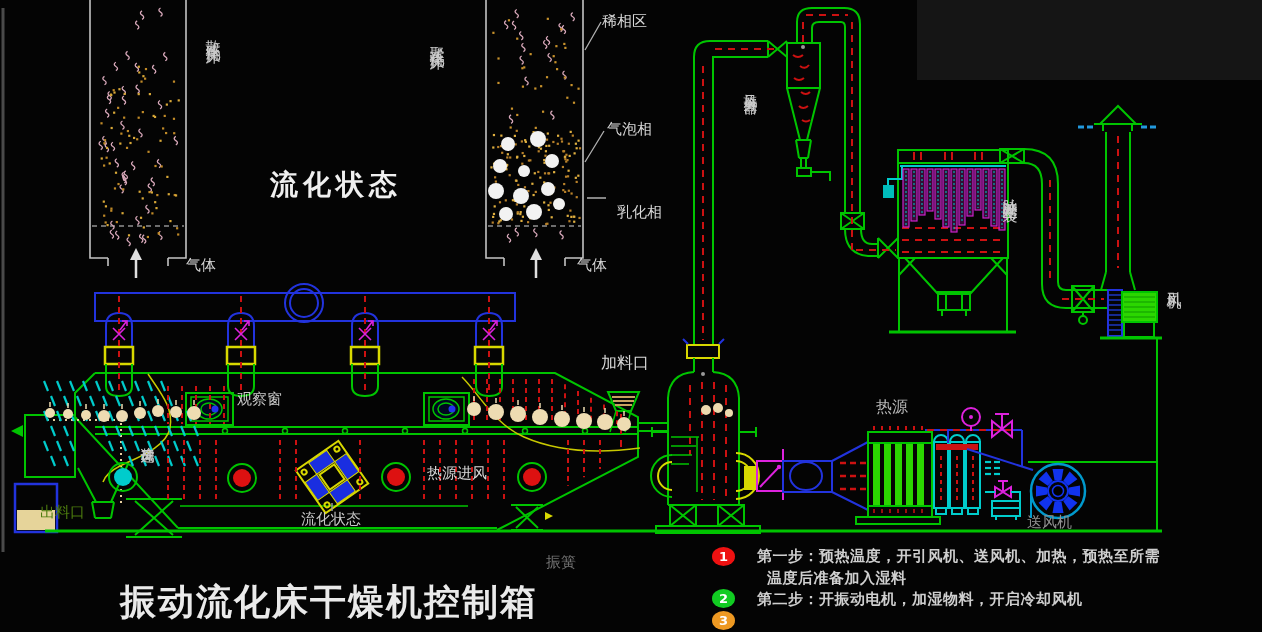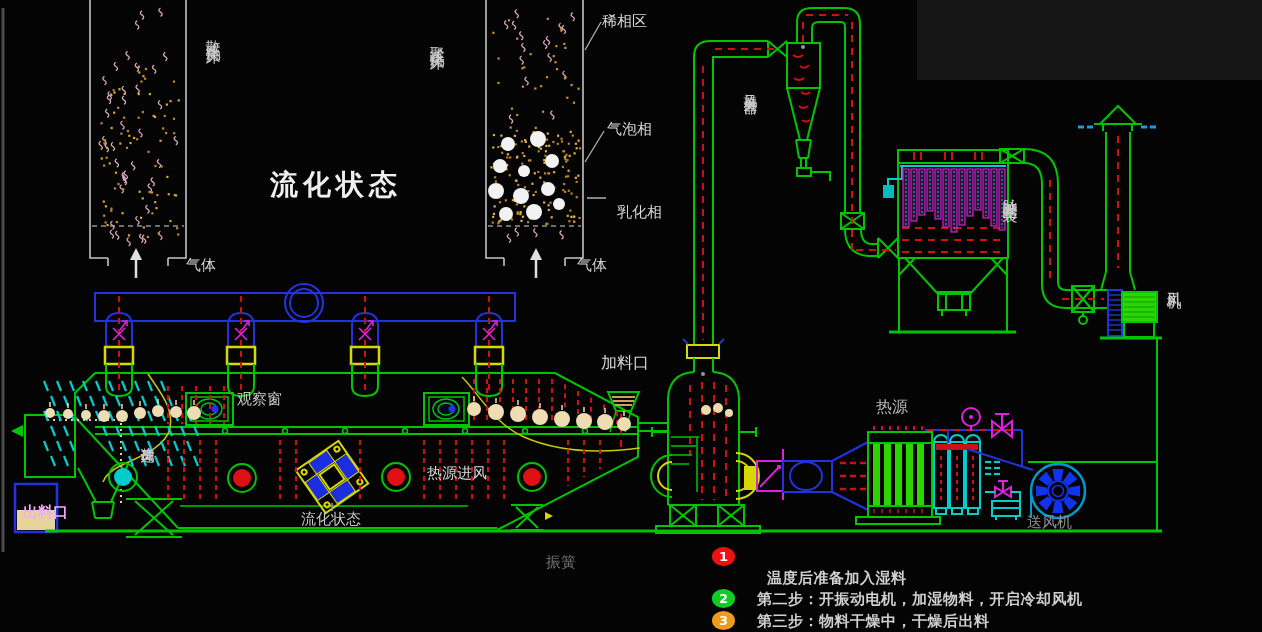--- a/index.html
+++ b/index.html
@@ -889,25 +889,26 @@
 <div class="lbl" style="left:610px;top:204px;margin-left:7px;">乳化相</div>
 <div class="vlbl" style="left:744px;top:82px;font-size:14px;letter-spacing:2px;">旋风分离器</div>
 <div class="vlbl" style="left:1002px;top:186px;font-size:15px;letter-spacing:2px;">脉冲除尘布袋</div>
 <div class="vlbl" style="left:1166px;top:280px;font-size:15px;letter-spacing:1px;">引风机</div>
 <div class="lbl" style="left:601px;top:354px;font-size:16px;">加料口</div>
 <div class="lbl" style="left:237px;top:391px;color:#c8c8c8;">观察窗</div>
 <div class="vlbl" style="left:141px;top:436px;font-size:14px;letter-spacing:1px;">冷却进风</div>
 <div class="lbl" style="left:427px;top:465px;">热源进风</div>
 <div class="lbl" style="left:301px;top:511px;color:#c8c8c8;">流化状态</div>
 <div class="lbl" style="left:546px;top:510px;color:#737373;margin-top:44px;">振簧</div>
-<div class="lbl" style="left:23px;top:504px;color:#f0abfc;font-weight:bold;">出料口</div>
+<div class="lbl" style="left:40px;top:504px;color:#4d7c0f;">出料口</div>
 <div class="lbl" style="left:876px;top:398px;font-size:16px;color:#b8b8b8;">热源</div>
 <div class="lbl" style="left:1027px;top:514px;color:#909090;">送风机</div>
 
+<div class="footer-title" style="left:120px;top:578px;">振动流化床干燥机控制箱</div>
 
 <div class="badge" style="left: 712px; top: 547px; background: rgb(238, 17, 17);">1</div>
+<div class="step-text" style="left:757px;top:547px;">第一步：预热温度，开引风机、送风机、加热，预热至所需</div>
 <div class="step-text" style="left:757px;top:569px;margin-left:10px;">温度后准备加入湿料</div>
 <div class="badge" style="left: 712px; top: 589px; background: rgb(17, 204, 34);">2</div>
 <div class="step-text" style="left:757px;top:590px;">第二步：开振动电机，加湿物料，开启冷却风机</div>
 <div class="badge" style="left: 712px; top: 611px; background: rgb(238, 153, 34);">3</div>
-<div class="step-text" style="left:757px;top:612px;">第三步：物料干燥中，干燥后出料</div>
 
 </div>
 
 </body></html>

